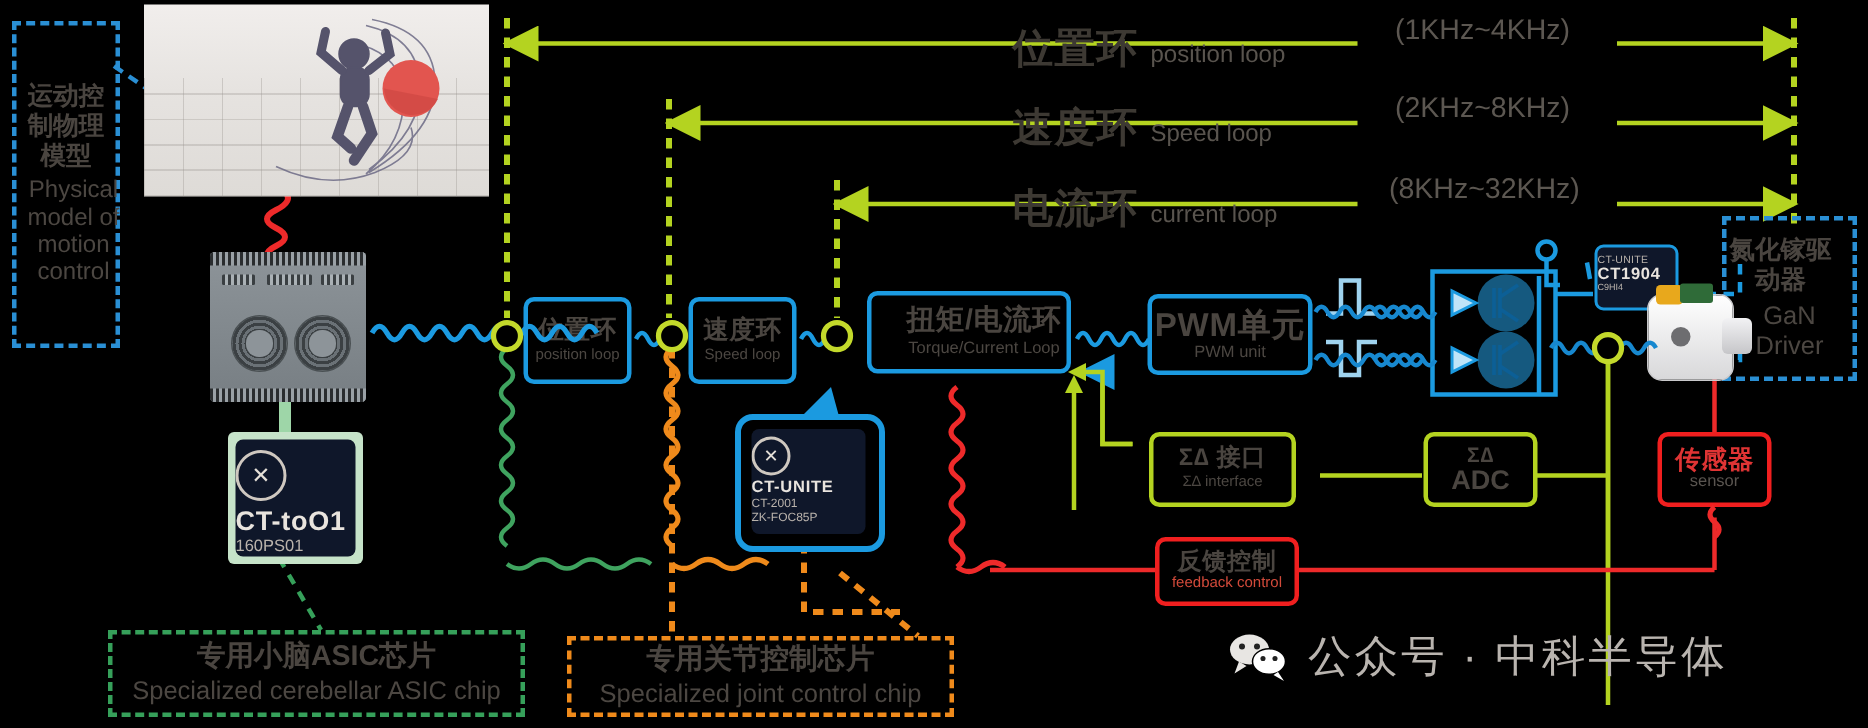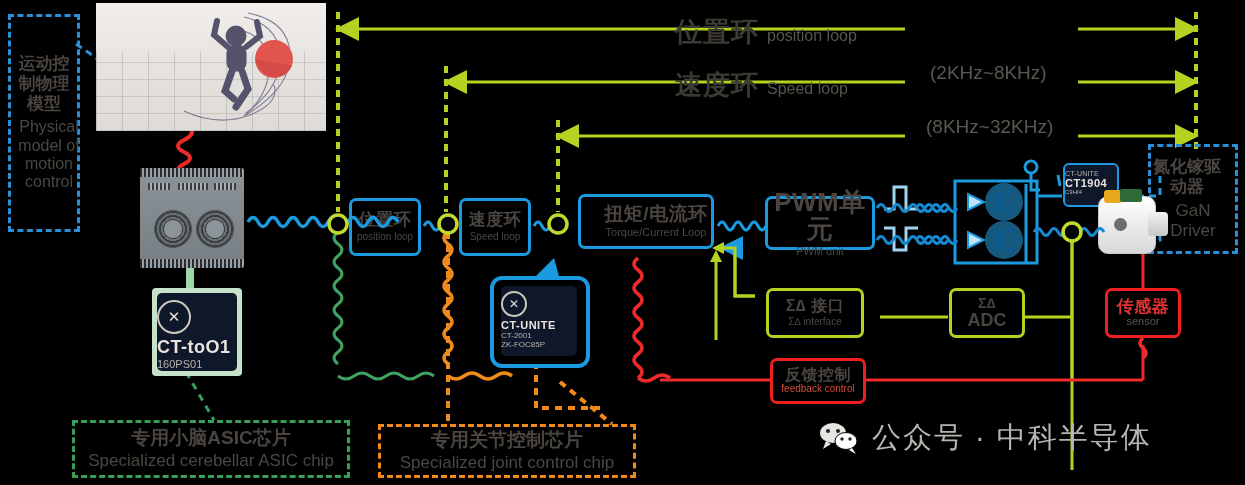--- a/index.html
+++ b/index.html
@@ -216,46 +216,51 @@
 
   <div class="dashbox dash-green" style="left:72px;top:420px;width:278px;height:58px;">
     <div class="cn" style="font-size:19px;">专用小脑ASIC芯片</div>
     <div class="en" style="font-size:17px;margin-top:2px;">Specialized cerebellar ASIC chip</div>
   </div>
 
   <div class="looprow" style="left:675px;top:14px;">
     <span class="cn">位置环</span>
     <span class="en">position loop</span>
   </div>
+  <div class="freq" style="left:930px;top:10px;">(1KHz~4KHz)</div>
 
   <div class="looprow" style="left:675px;top:67px;">
     <span class="cn">速度环</span>
     <span class="en">Speed loop</span>
   </div>
   <div class="freq" style="left:930px;top:62px;">(2KHz~8KHz)</div>
 
+  <div class="looprow" style="left:675px;top:121px;">
+    <span class="cn">电流环</span>
+    <span class="en">current loop</span>
+  </div>
   <div class="freq" style="left:926px;top:116px;">(8KHz~32KHz)</div>
 
   <div class="blk blue-box" style="left:349px;top:198px;width:72px;height:58px;">
     <div class="cn" style="font-size:17px;">位置环</div>
     <div class="en" style="font-size:10px;margin-top:3px;">position loop</div>
   </div>
 
   <div class="blk blue-box" style="left:459px;top:198px;width:72px;height:58px;">
     <div class="cn" style="font-size:17px;">速度环</div>
     <div class="en" style="font-size:10px;margin-top:3px;">Speed loop</div>
   </div>
 
   <div class="blk blue-box" style="left:578px;top:194px;width:136px;height:55px;padding-left:20px;">
     <div class="cn" style="font-size:19px;">扭矩/电流环</div>
     <div class="en" style="font-size:11px;margin-top:3px;">Torque/Current Loop</div>
   </div>
 
   <div class="blk blue-box" style="left:765px;top:196px;width:110px;height:54px;">
-    <div class="cn" style="font-size:26px;">PWM单元</div>
+    <div class="cn" style="font-size:22px;">PWM单元</div>
     <div class="en" style="font-size:11px;margin-top:2px;">PWM unit</div>
   </div>
 
   <div class="blk green-box" style="left:766px;top:288px;width:98px;height:50px;">
     <div class="cn" style="font-size:16px;">Σ∆ 接口</div>
     <div class="en" style="font-size:10px;margin-top:2px;">Σ∆ interface</div>
   </div>
 
   <div class="blk green-box" style="left:949px;top:288px;width:76px;height:50px;">
     <div class="cn" style="font-size:14px;">Σ∆</div>

